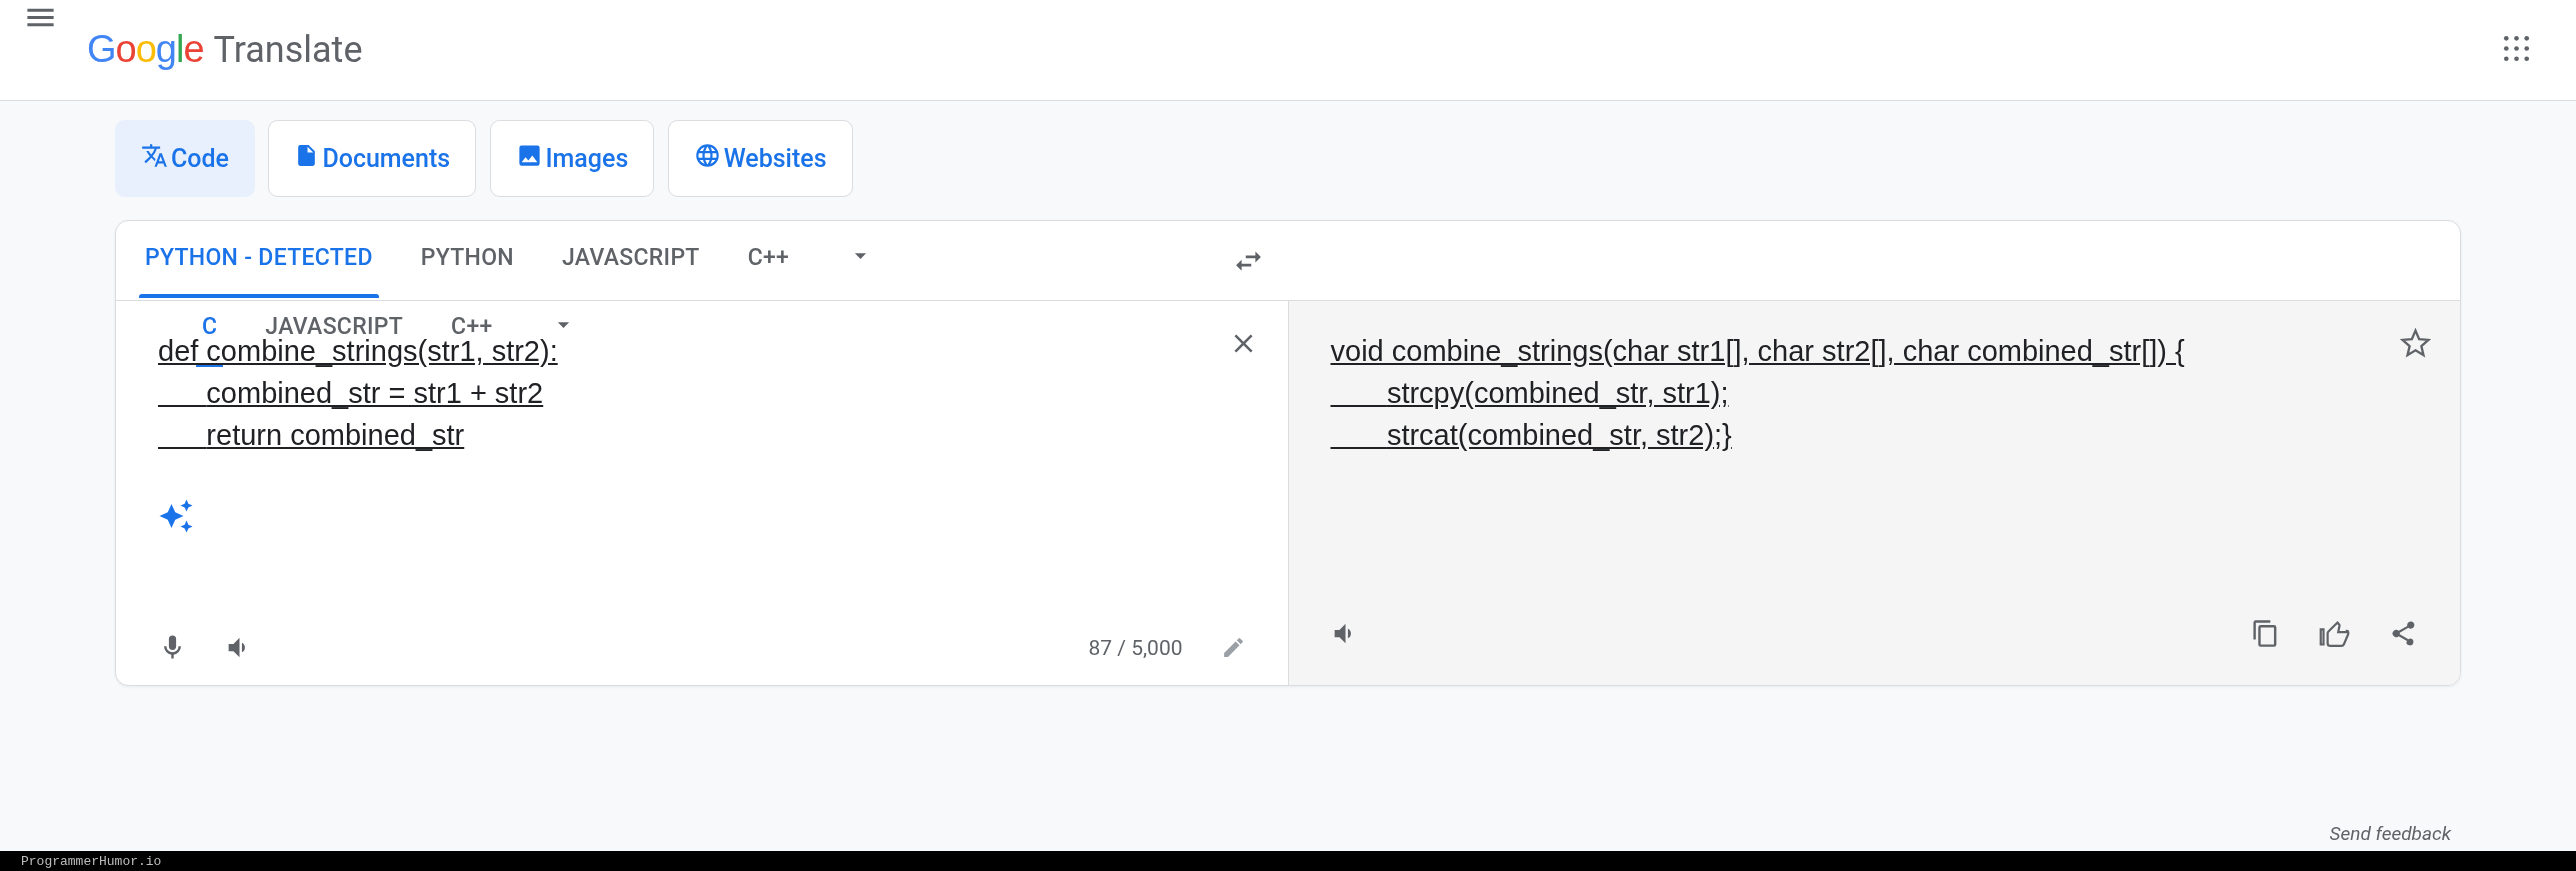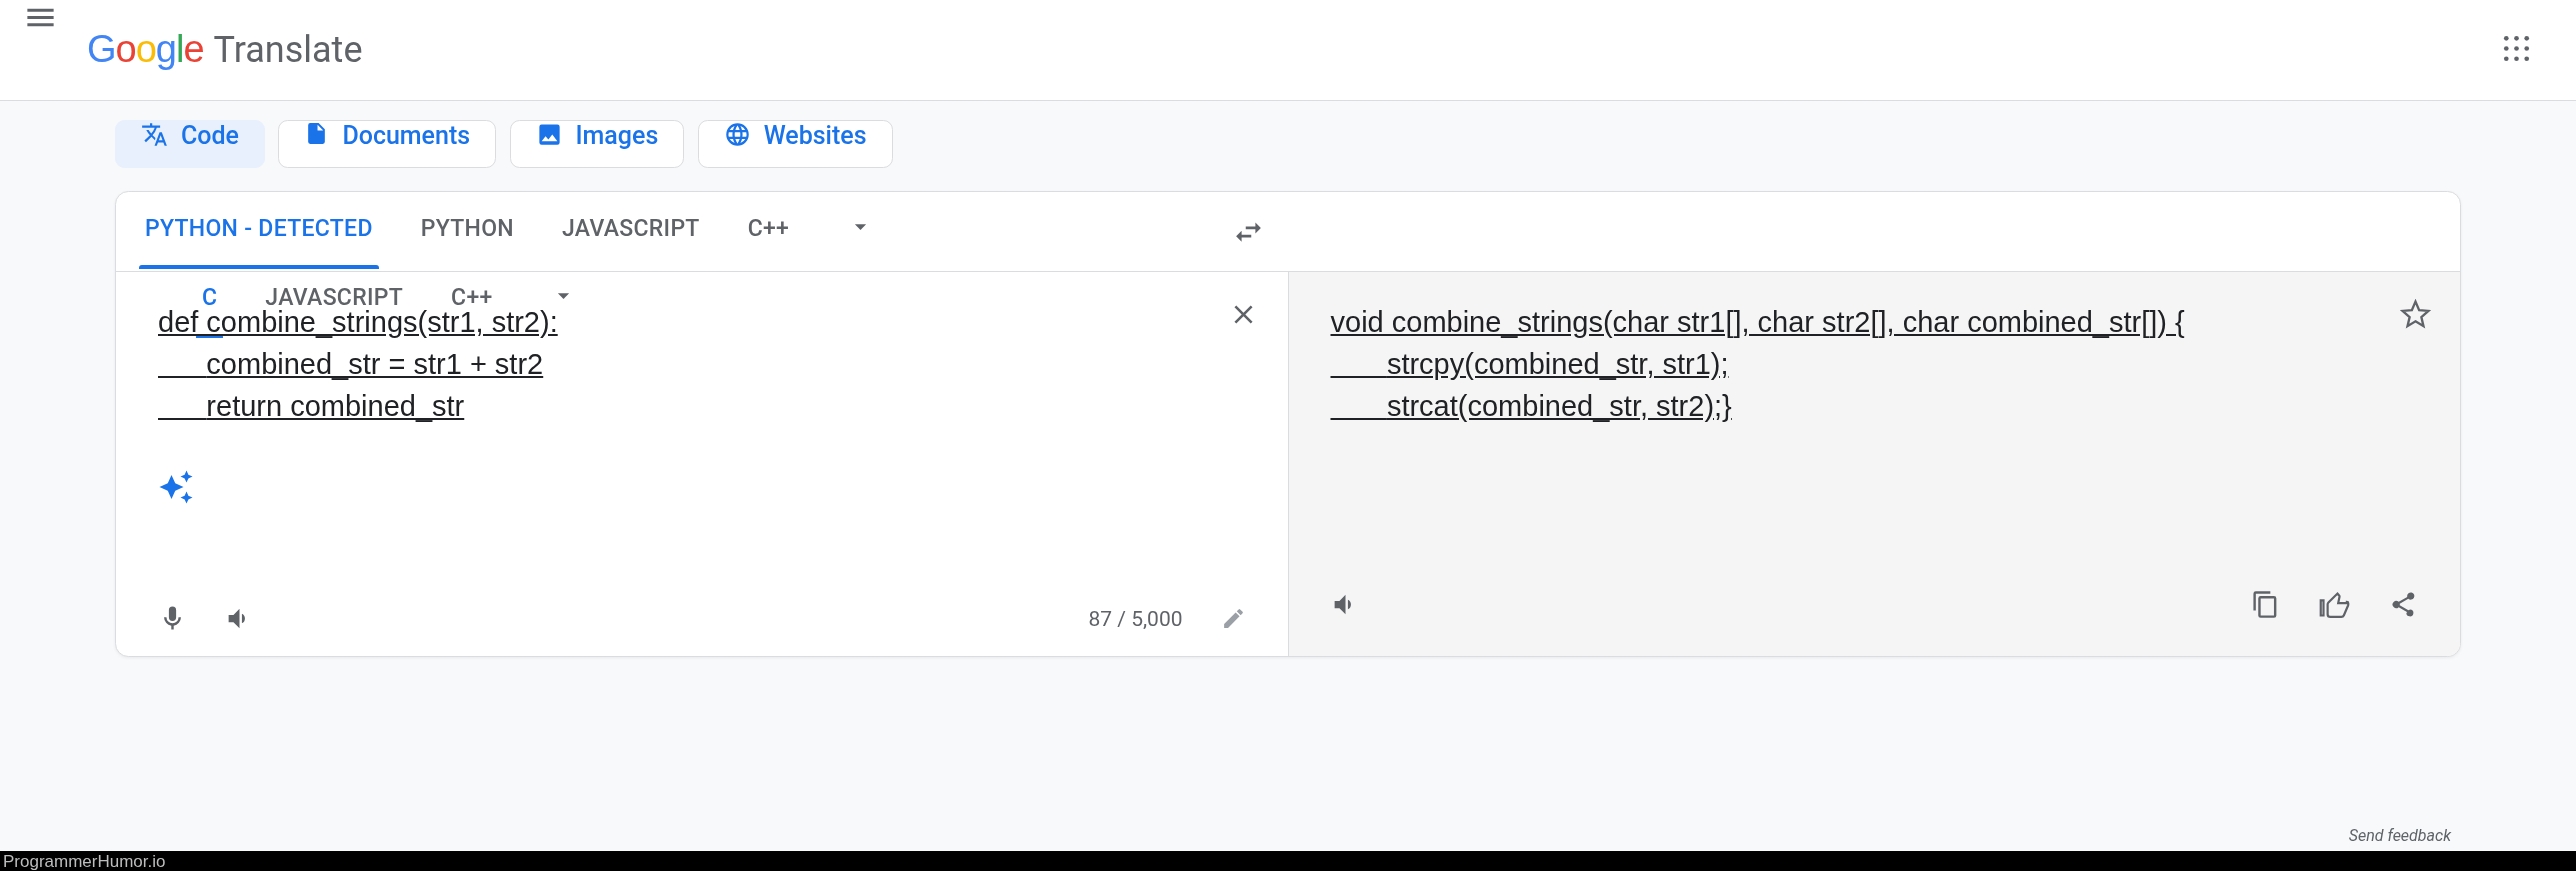--- a/index.html
+++ b/index.html
@@ -31,22 +31,22 @@
     .work-area{
       background:#f8f9fa;
       border-top:1px solid #dadce0;
       padding:19px 115px 29px 115px;
       position:relative;
       height:calc(100% - 100px - 21px);
     }
     
     .mode-row{display:flex;gap:13.4px;margin-bottom:23px;}
     .mode-tab{
-      display:flex;gap:13px;
-      padding:0 25px;height:48px;
+      display:flex;align-items:center;gap:3px;
+      padding:0 25px;height:77px;
       border:1px solid #dadce0;border-radius:9.6px;
       color:#1a73e8;font-size:25px;font-weight:500;cursor:pointer;
       background:#fff;
     }
     .mode-tab.selected{background:#e8f0fe;border-color:#e8f0fe;}
     .mode-tab svg{fill:#1a73e8;}
     
     .card{
       background:#fff;
       border:1px solid #dadce0;
@@ -94,26 +94,26 @@
     }
     .src-footer .spacer{flex:1;}
     .char-count{font-size:21px;color:#5f6368;}
     .tgt-footer{
       position:absolute;bottom:35px;left:42px;right:42px;
       display:flex;align-items:center;gap:38px;color:#5f6368;
     }
     .tgt-footer .spacer{flex:1;}
     .feedback{
       position:absolute;right:125px;bottom:5.8px;
-      font-size:16px;color:#5f6368;font-style:italic;
+      font-size:19px;color:#5f6368;font-style:italic;
     }
     
     .bottom-bar{
       position:absolute;left:0;right:0;bottom:0;height:21px;background:#000;
-      color:#bdbdbd;font-size:17px;padding-left:3px;line-height:21px;font-family:Liberation Sans, sans-serif;
+      color:#bdbdbd;font-size:13px;padding-left:21px;line-height:21px;font-family:Liberation Mono, monospace;
     }
     .ic-btn{cursor:pointer;display:inline-flex;}
   </style>
 </head>
 <body>
 
 <div class="topbar">
   <span class="hamburger ic-btn">
     <svg width="35" height="35" viewBox="0 0 24 24">
         <path fill="#5f6368" d="M3 6h18v2H3zM3 11h18v2H3zM3 16h18v2H3z"></path>

